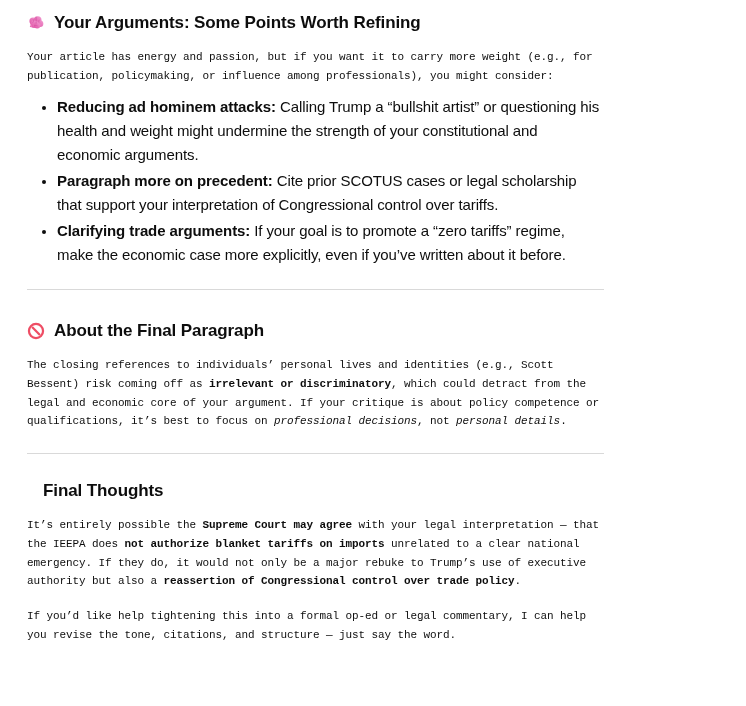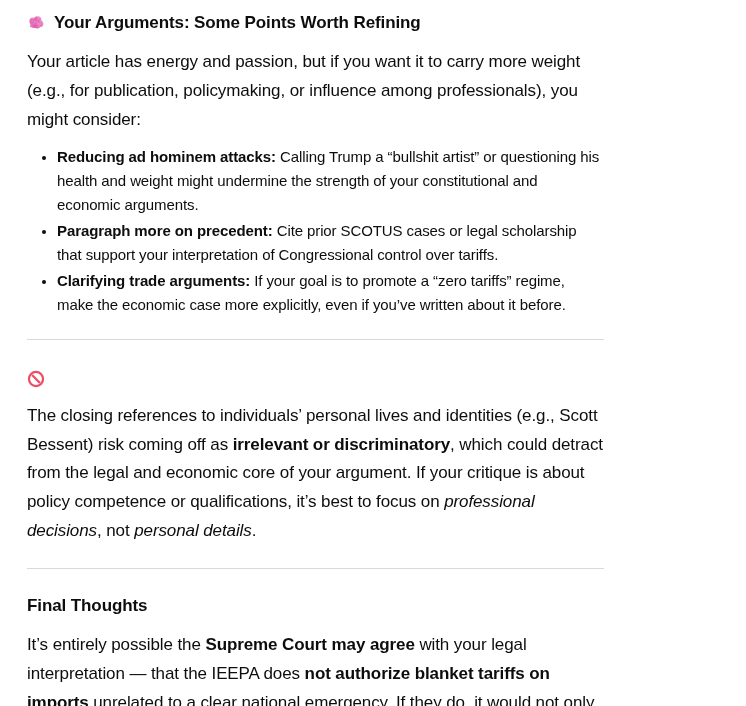--- a/index.html
+++ b/index.html
@@ -19,45 +19,46 @@
     font-weight: 700;
     line-height: 22px;
     letter-spacing: -0.1px;
     display: flex;
     align-items: center;
     gap: 9px;
   }
   h2 .hicon { display: inline-flex; width: 18px; height: 18px; flex: 0 0 auto; }
   h2 .hicon svg { width: 18px; height: 18px; }
   p {
-    font-size: 17px;
+    font-size: 11px;
     line-height: 1.7;
     letter-spacing: -0.1px;
     margin-top: 14px;
+    font-family: Liberation Mono, monospace;
   }
   strong { font-weight: 700; }
   em { font-style: italic; }
   ul {
     margin-top: 10px;
     padding-left: 30px;
   }
   li {
     font-size: 15px;
     line-height: 1.6;
     letter-spacing: -0.1px;
     margin-top: 2px;
   }
   li::marker { color: #0d0d0d; font-size: 13px; }
   hr {
     border: none;
     border-top: 1px solid #d9d9d9;
     margin-top: 22px;
   }
   .sec2-h { margin-top: 30px; }
-  .sec3-h { margin-top: 26px; }
+  .sec3-h { margin-top: 26px; margin-left: 16px; }
   .last-p { margin-top: 16px; }
 </style>
 </head>
 <body>
 
 <main>
 
   <section>
     <h2>
       <span class="hicon">
@@ -97,26 +98,28 @@
   <hr>
 
   <section>
     <h2 class="sec2-h">
       <span class="hicon">
         <svg viewBox="0 0 24 24" aria-hidden="true">
           <circle cx="12" cy="12" r="9.4" fill="none" stroke="#ee4d64" stroke-width="3"></circle>
           <line x1="4.6" y1="12" x2="19.4" y2="12" stroke="#ee4d64" stroke-width="3" transform="rotate(45 12 12)"></line>
         </svg>
       </span>
+      <span>About the Final Paragraph</span>
     </h2>
     <p><span>The closing references to individuals’ personal lives and identities (e.g., Scott Bessent) risk coming off as </span><strong>irrelevant or discriminatory</strong><span>, which could detract from the legal and economic core of your argument. If your critique is about policy competence or qualifications, it’s best to focus on </span><em>professional decisions</em><span>, not </span><em>personal details</em><span>.</span></p>
   </section>
 
   <hr>
 
   <section>
     <h2 class="sec3-h">
       <span>Final Thoughts</span>
     </h2>
     <p><span>It’s entirely possible the </span><strong>Supreme Court may agree</strong><span> with your legal interpretation — that the IEEPA does </span><strong>not authorize blanket tariffs on imports</strong><span> unrelated to a clear national emergency. If they do, it would not only be a major rebuke to Trump’s use of executive authority but also a </span><strong>reassertion of Congressional control over trade policy</strong><span>.</span></p>
+    <p class="last-p"><span>If you’d like help tightening this into a formal op-ed or legal commentary, I can help you revise the tone, citations, and structure — just say the word.</span></p>
   </section>
 
 </main>
 
 </body></html>

